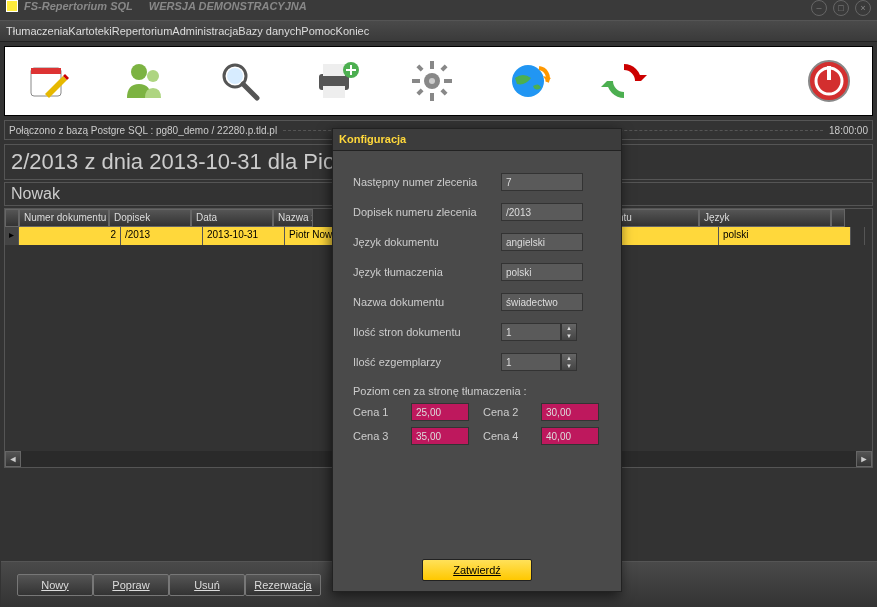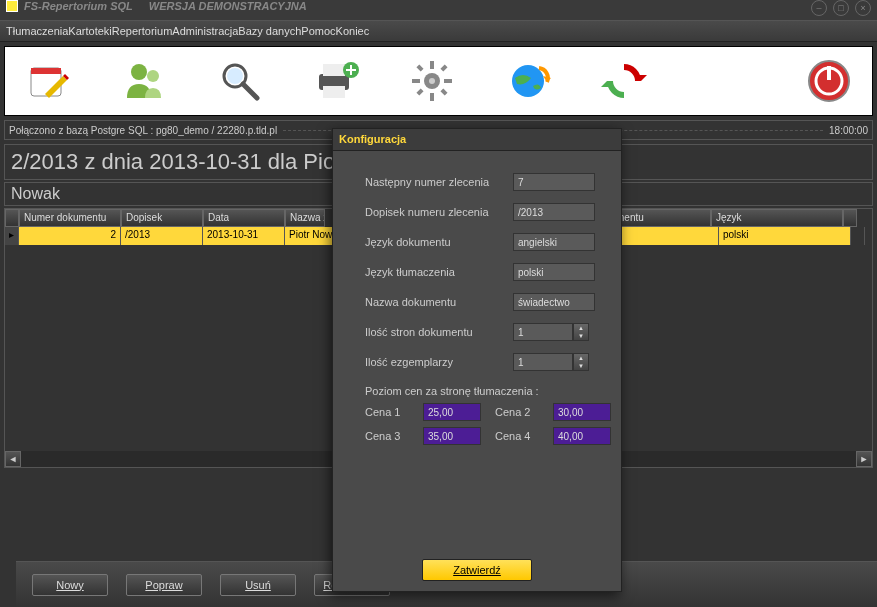--- a/index.html
+++ b/index.html
@@ -29,38 +29,38 @@
 .tablewrap { border:1px solid #555; background:#333; height: 260px; position:relative; overflow:hidden;}
 .thead { display:flex; height:18px; background:#333; }
 .thead .th { border:1px solid #666; background: linear-gradient(#555,#333); color:#ddd; font-size:10px; padding:2px 4px; overflow:hidden; white-space:nowrap; }
 .trow { display:flex; height:18px; }
 .trow .td { border-right:1px solid #555; color:#000; font-size:10px; padding:2px 4px; overflow:hidden; white-space:nowrap; background:#ffd83b; }
 .trow .td.right { text-align:right; }
 .tablewrap .scrollh { position:absolute; bottom:0; left:0; right:0; height:16px; background:#444; display:flex; }
 .tablewrap .scrollh .sbtn { width:16px; height:16px; background:linear-gradient(#555,#333); border:1px solid #666; color:#ccc; display:flex;align-items:center;justify-content:center;font-size:9px;cursor:pointer;}
 .tablewrap .scrollh .strack { flex:1; background:#2a2a2a; }
 
-.bottombar { position:absolute; left:16px; right:0; bottom:0; height:46px; background: linear-gradient(#4a4a4a,#333); border-top:1px solid #555; display:flex; align-items:center; padding:0 16px; gap:18px; }
+.bottombar { position:absolute; left:1px; right:0; bottom:0; height:46px; background: linear-gradient(#4a4a4a,#333); border-top:1px solid #555; display:flex; align-items:center; padding:0 16px; }
 .bottombar .btn { min-width:76px; height:22px; background: linear-gradient(#555,#333); border:1px solid #777; color:#ddd; font-size:11px; display:flex; align-items:center; justify-content:center; cursor:pointer; border-radius:2px; }
 .bottombar .btn .ul { text-decoration: underline; }
 
 .modal { position:absolute; left:332px; top:128px; width:290px; height:464px; background:#4a4a4a; border:1px solid #222; box-shadow: -2px 4px 12px rgba(0,0,0,.6); }
 .modal .mhead { height:22px; background:#3c3c3c; border-bottom:1px solid #222; color:#ffd83b; font-weight:bold; font-size:11px; padding:4px 6px; }
-.modal .mbody { padding: 16px 20px 8px 32px; color:#ccc; font-size:11px; }
+.modal .mbody { padding: 16px 20px 8px 20px; color:#ccc; font-size:11px; }
 .modal .row { display:flex; align-items:center; height:30px; }
 .modal .row .lbl { width: 148px; }
 .modal .row .inp { width: 82px; height:18px; background:#5a5a5a; border:1px solid #333; color:#ddd; font-size:10px; padding:1px 4px; }
 .modal .row .spin { display:flex; align-items:center; }
 .modal .row .spin .inp { width:60px; }
 .modal .row .spin .spbtns { width:16px; height:18px; background:linear-gradient(#666,#444); border:1px solid #333; display:flex; flex-direction:column; }
 .modal .row .spin .spbtns div { flex:1; color:#ddd; font-size:6px; display:flex;align-items:center;justify-content:center; cursor:pointer;}
 .modal .section { margin-top:8px; margin-bottom:6px; }
 .modal .pricegrid { display:grid; grid-template-columns: 48px 62px 48px 62px; gap:6px 10px; align-items:center; }
 .modal .pricegrid .plbl { font-size:11px; color:#ccc; }
-.modal .pricegrid .inp { width:58px; height:18px; background:#4c1d95; border:1px solid #333; color:#ddd; font-size:10px; padding:1px 4px; }
+.modal .pricegrid .inp { width:58px; height:18px; background:#be185d; border:1px solid #333; color:#ddd; font-size:10px; padding:1px 4px; }
 .modal .mfoot { position:absolute; bottom:10px; left:0; right:0; display:flex; gap:10px; justify-content:center; }
 .modal .mbtn { width:110px; height:22px; border:1px solid #222; border-radius:2px; font-size:11px; display:flex;align-items:center;justify-content:center; cursor:pointer; }
 .modal .mbtn.cancel { background: linear-gradient(#666,#444); color:#ddd; }
 .modal .mbtn.ok { background: linear-gradient(#ffe15a,#ffc800); color:#000; }
 .modal .mbtn .ul { text-decoration: underline; }
 </style>
 </head>
 <body>
 
 <div class="titlebar">
@@ -148,21 +148,21 @@
   <div class="dash"></div>
   <span>18:00:00</span>
 </div>
 
 <div class="main">
   <div class="heading">2/2013 z dnia 2013-10-31 dla Piotr</div>
   <div class="subhead">Nowak</div>
   <div class="tablewrap">
     <div class="thead">
       <div class="th" style="width:14px"></div>
-      <div class="th" style="width:102px">Numer dokumentu</div>
+      <div class="th" style="width:90px">Numer dokumentu</div>
       <div class="th" style="width:82px">Dopisek</div>
       <div class="th" style="width:82px">Data</div>
       <div class="th" style="width:40px">Nazwa zl</div>
       <div class="th" style="width:286px;border:none;background:none"></div>
       <div class="th" style="width:100px">mentu</div>
       <div class="th" style="width:132px">Język</div>
       <div class="th" style="width:14px"></div>
     </div>
     <div class="trow">
       <div class="td" style="width:14px;background:#444">▸</div>

